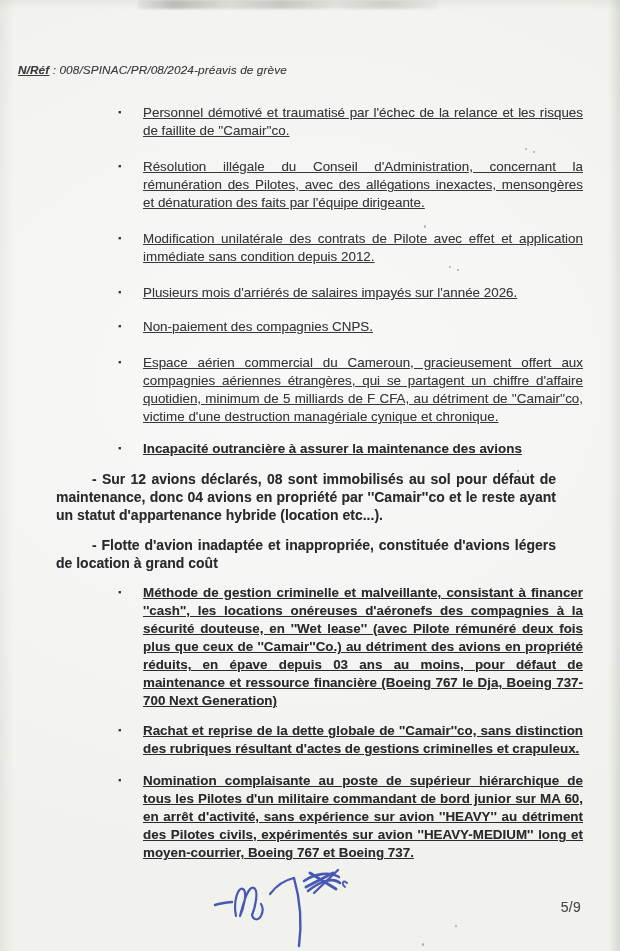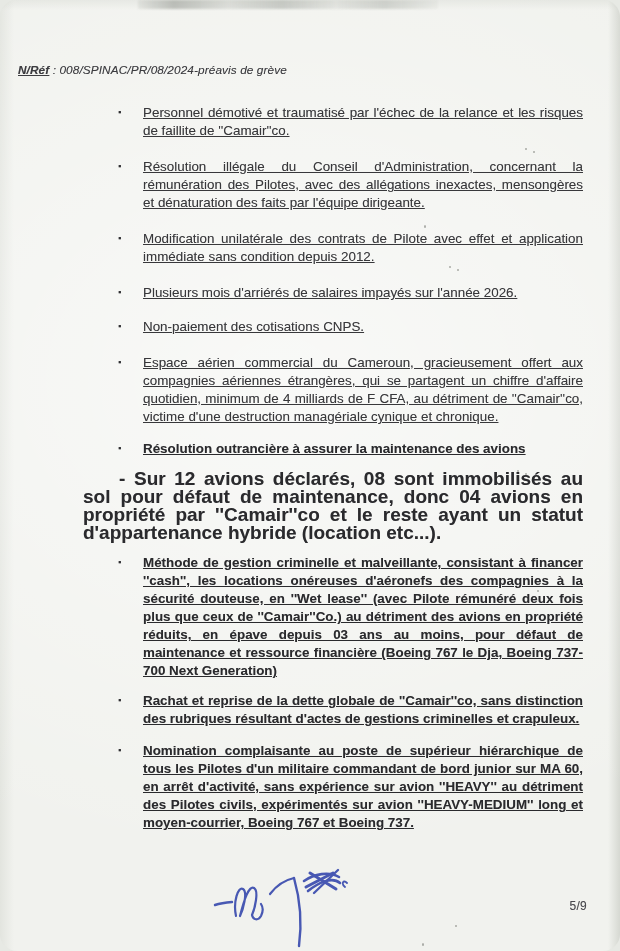--- a/index.html
+++ b/index.html
@@ -10,21 +10,20 @@
   }
   .page{
     position:relative;width:620px;height:951px;overflow:hidden;
     background:
       radial-gradient(ellipse 900px 700px at 45% 40%, rgba(255,255,255,.55), rgba(255,255,255,0) 70%),
       linear-gradient(90deg, rgba(168,174,162,.20) 0, rgba(168,174,162,0) 14px),
       linear-gradient(270deg, rgba(150,156,144,.30) 0, rgba(150,156,144,0) 12px),
       linear-gradient(180deg, rgba(170,176,164,.18) 0, rgba(170,176,164,0) 10px),
       #f1f2ee;
     color:#38383b;
-    border-radius:17px;
   }
   .scan-smudge{
     position:absolute;left:138px;top:0;width:300px;height:9px;
     background:linear-gradient(90deg,
       rgba(120,126,118,.10), rgba(105,110,102,.38) 12%, rgba(125,130,122,.16) 30%,
       rgba(110,116,108,.30) 48%, rgba(135,140,132,.12) 66%, rgba(120,126,118,.26) 82%,
       rgba(140,146,138,.06));
     filter:blur(1.2px);
   }
   .ref-line{
@@ -40,30 +39,30 @@
     font-size:13.4px;line-height:18px;text-align:justify;
     text-shadow:0 0 .5px rgba(40,40,45,.30);
   }
   .item .marker{
     flex:0 0 25px;font-size:9px;line-height:18px;color:#2e2e31;
     transform:translateY(-1px);
   }
   .item .txt{flex:1 1 auto;text-decoration:underline;}
   .bold{font-weight:bold;color:#2a2a2d;}
   .indent-para{
-    margin-left:83px;width:500px;
-    font-size:19px;line-height:18px;text-align:justify;font-weight:bold;color:#2a2a2d;
+    margin-left:56px;width:500px;
+    font-size:14px;line-height:18px;text-align:justify;font-weight:bold;color:#2a2a2d;
     text-indent:36px;
     text-shadow:0 0 .5px rgba(40,40,45,.30);
   }
   .mt26{margin-top:26px}.mt18{margin-top:18px}.mt16{margin-top:16px}
   .mt14{margin-top:14px}.mt12{margin-top:12px}
   .page-number{
-    position:absolute;right:33px;top:899px;
-    font-size:12px;color:#4a4a4e;letter-spacing:.3px;
+    position:absolute;right:39px;top:899px;
+    font-size:14px;color:#4a4a4e;letter-spacing:.3px;
     text-shadow:0 0 .5px rgba(40,40,45,.3);
   }
   .signature{position:absolute;left:213px;top:864px;width:186px;height:87px;pointer-events:none;}
   .speck{position:absolute;background:#6b6d68;border-radius:50%;opacity:.55;}
   .s2x2{width:2px;height:2px;} .s2x3{width:2px;height:3px;}
 </style>
 </head>
 <body>
 
 <div class="page">
@@ -91,35 +90,36 @@
       <span class="txt">Modification unilatérale des contrats de Pilote avec effet et application immédiate sans condition depuis 2012.</span>
     </div>
 
     <div class="item mt18">
       <span class="marker">▪</span>
       <span class="txt">Plusieurs mois d'arriérés de salaires impayés sur l'année 2026.</span>
     </div>
 
     <div class="item mt16">
       <span class="marker">▪</span>
-      <span class="txt">Non-paiement des cotisations CNPS.</span>
+      <span class="txt">Non-paiement des compagnies CNPS.</span>
     </div>
 
     <div class="item mt18">
       <span class="marker">▪</span>
-      <span class="txt">Espace aérien commercial du Cameroun, gracieusement offert aux compagnies aériennes étrangères, qui se partagent un chiffre d'affaire quotidien, minimum de 4 milliards de F CFA, au détriment de ''Camair''co, victime d'une destruction managériale cynique et chronique.</span>
+      <span class="txt">Espace aérien commercial du Cameroun, gracieusement offert aux compagnies aériennes étrangères, qui se partagent un chiffre d'affaire quotidien, minimum de 5 milliards de F CFA, au détriment de ''Camair''co, victime d'une destruction managériale cynique et chronique.</span>
     </div>
 
     <div class="item mt14 bold">
       <span class="marker">▪</span>
-      <span class="txt">Résolution outrancière à assurer la maintenance des avions</span>
+      <span class="txt">Incapacité outrancière à assurer la maintenance des avions</span>
     </div>
 
     <div class="indent-para mt12">- Sur 12 avions déclarés, 08 sont immobilisés au sol pour défaut de maintenance, donc 04 avions en propriété par ''Camair''co et le reste ayant un statut d'appartenance hybride (location etc...).</div>
 
+    <div class="indent-para mt12">- Flotte d'avion inadaptée et inappropriée,  constituée d'avions légers de location à grand coût</div>
 
     <div class="item mt12 bold">
       <span class="marker">▪</span>
       <span class="txt">Méthode de gestion criminelle et malveillante, consistant à financer ''cash'', les locations onéreuses d'aéronefs des compagnies à la sécurité douteuse,  en ''Wet lease'' (avec Pilote rémunéré deux fois plus que ceux de ''Camair''Co.) au détriment des avions en propriété réduits, en épave depuis 03 ans au moins, pour défaut de maintenance et ressource financière (Boeing 767 le Dja, Boeing 737-700 Next Generation)</span>
     </div>
 
     <div class="item mt12 bold">
       <span class="marker">▪</span>
       <span class="txt">Rachat  et reprise de la dette globale de ''Camair''co,  sans distinction des rubriques résultant d'actes de gestions criminelles et crapuleux.</span>
     </div>

